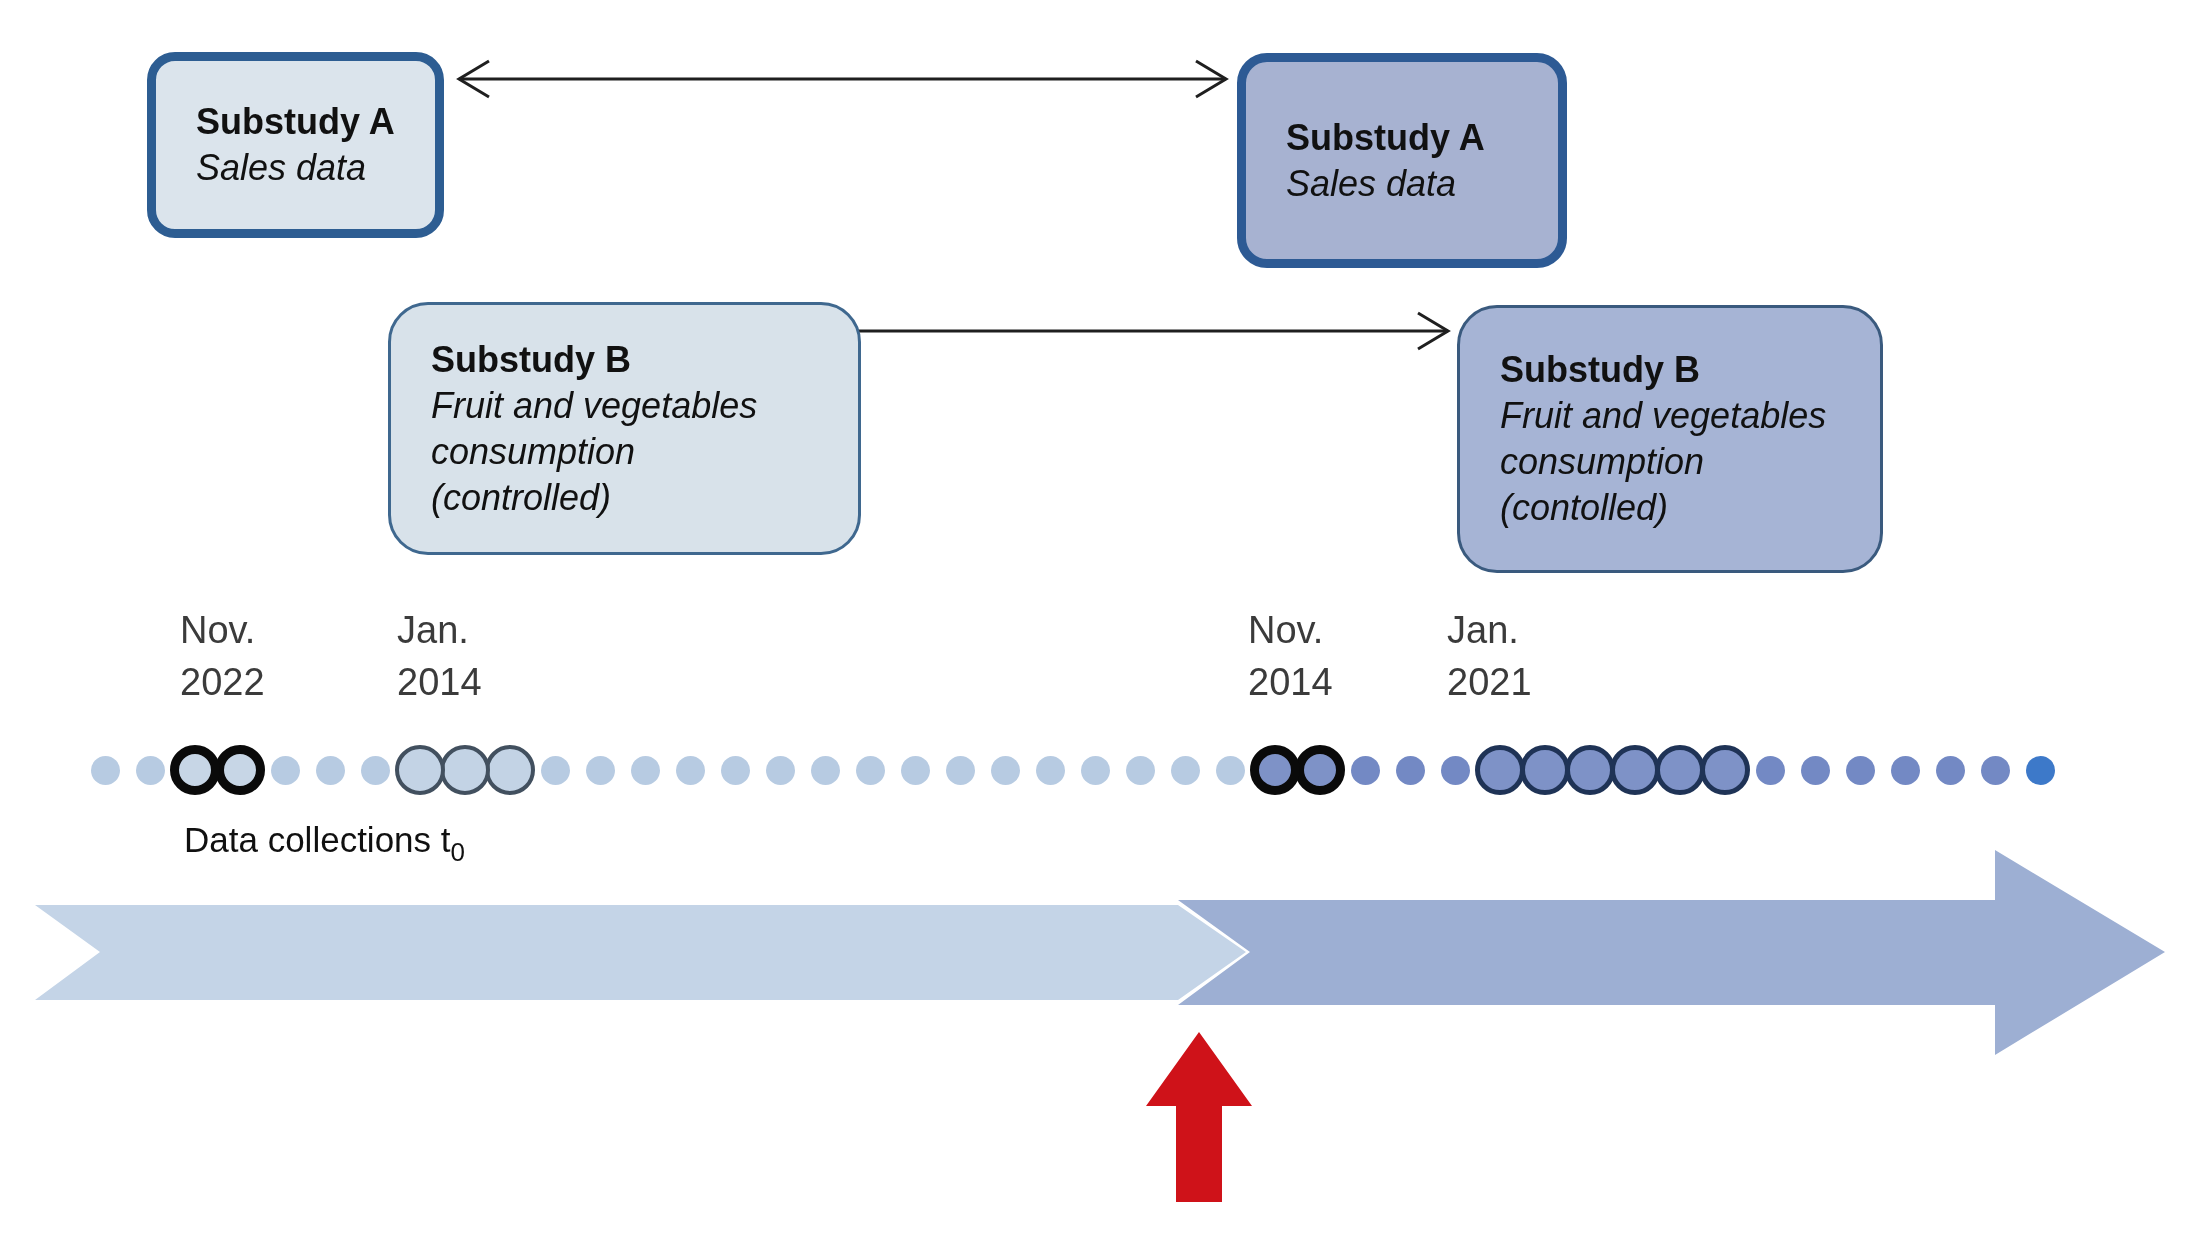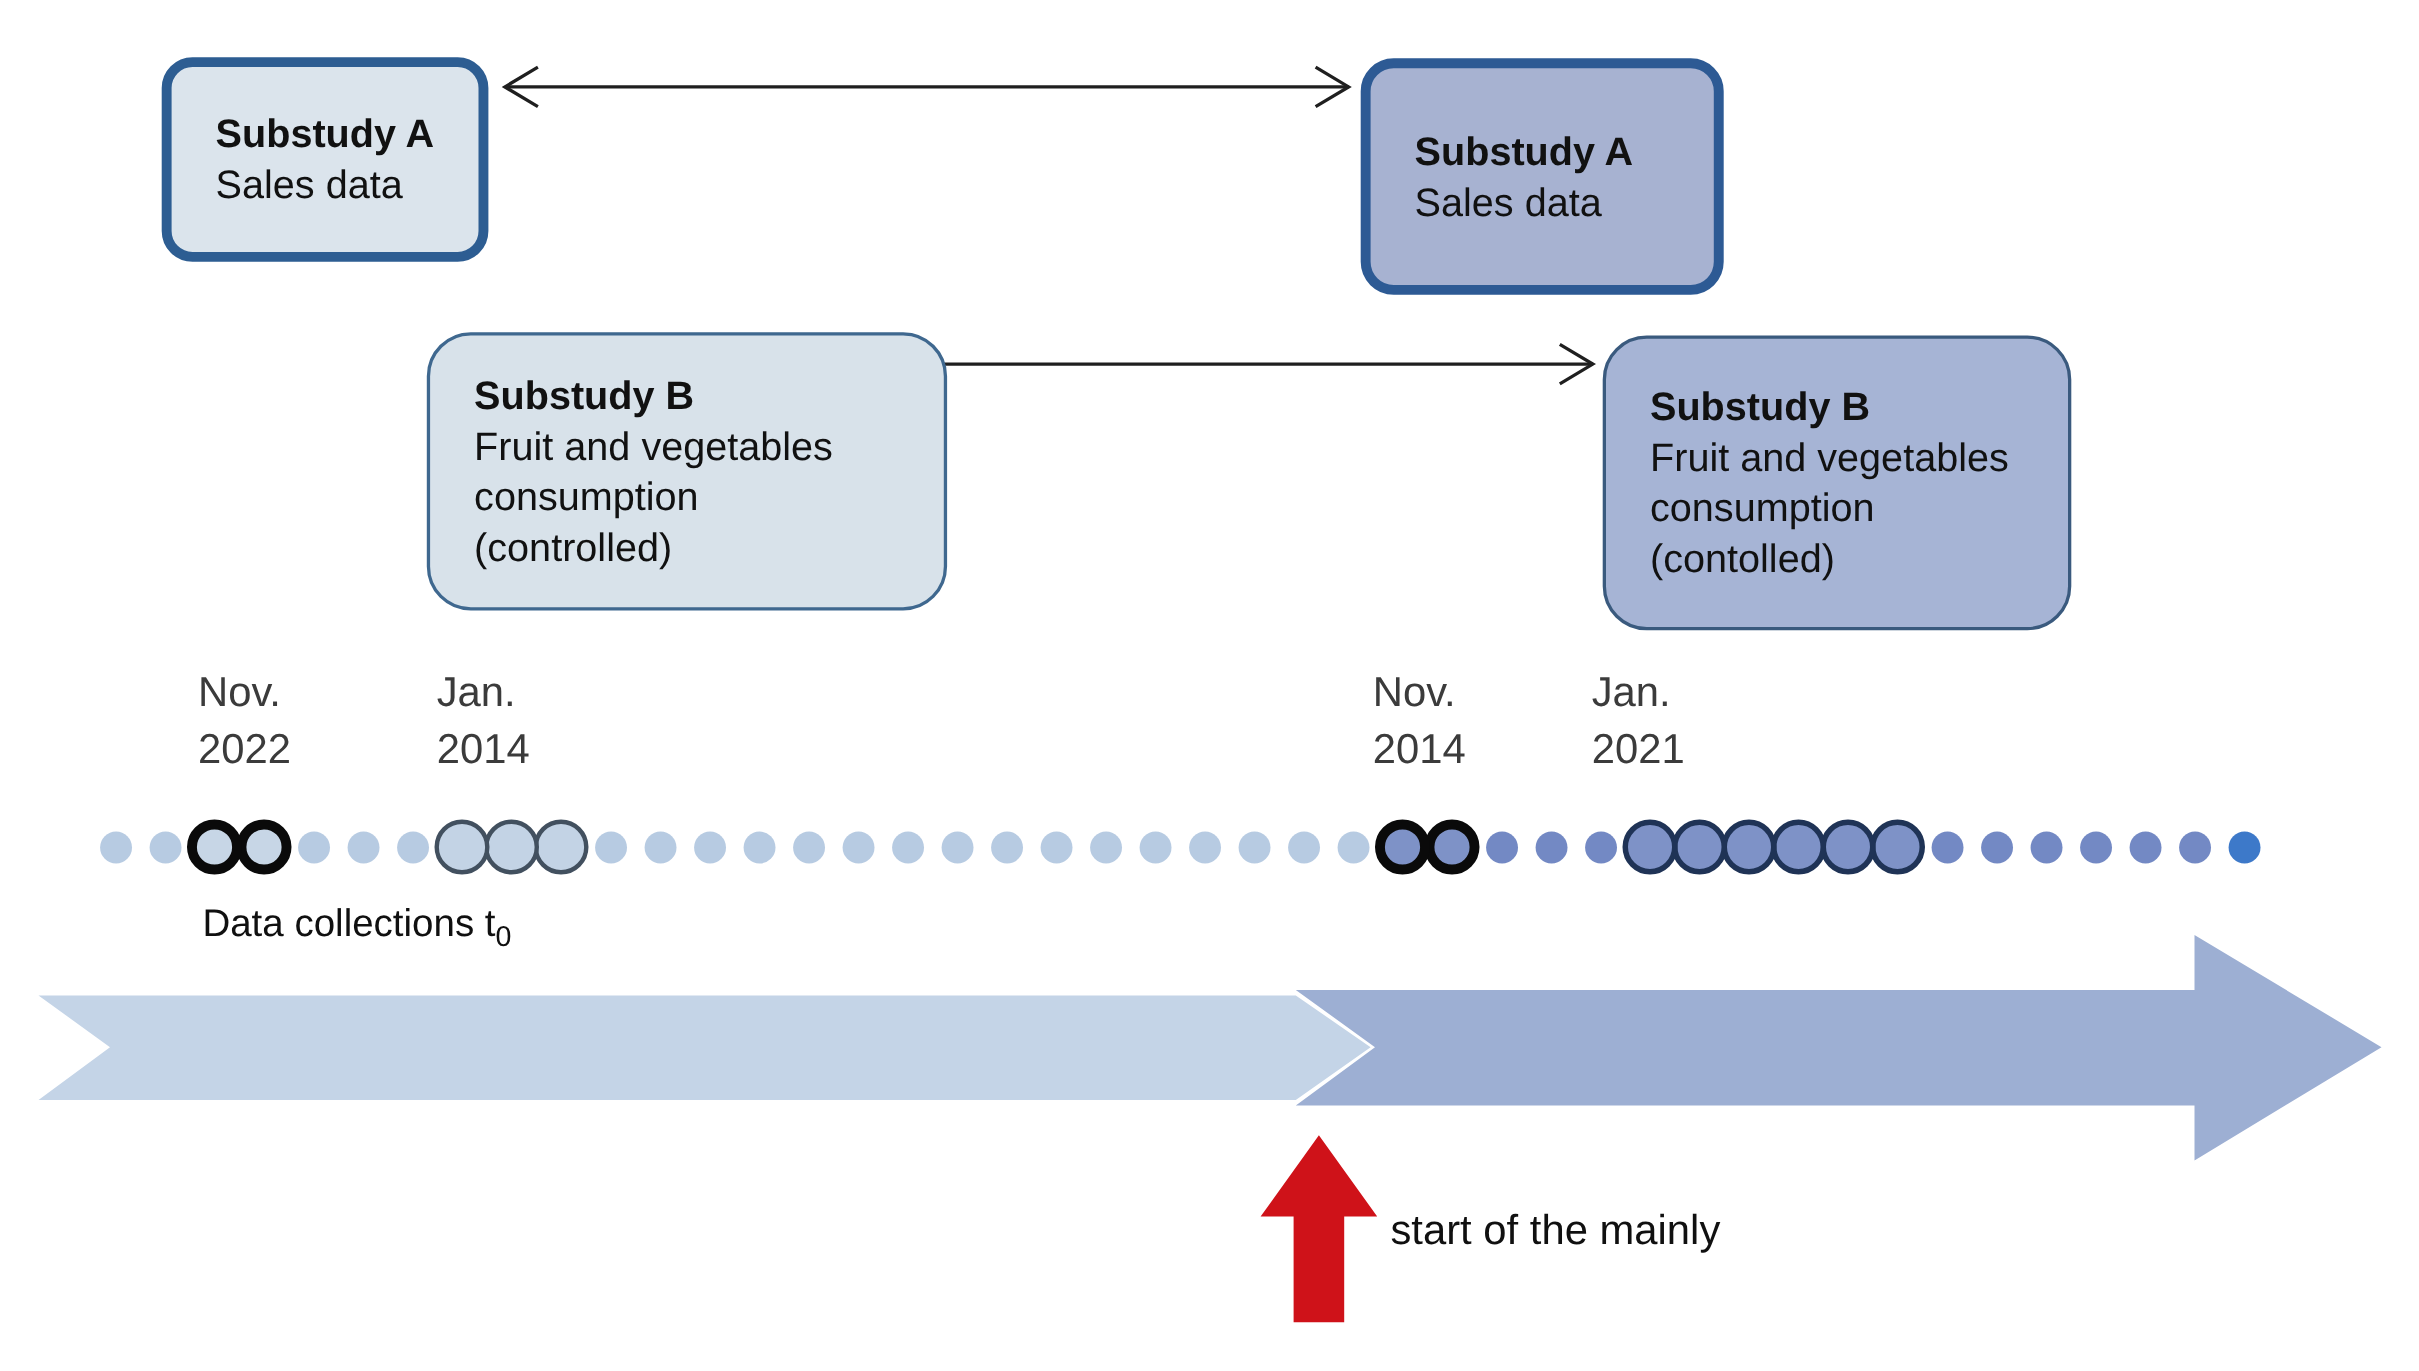--- a/index.html
+++ b/index.html
@@ -6,21 +6,21 @@
   .canvas{
     position:relative;width:2199px;height:1246px;background:#ffffff;overflow:hidden;
     font-family:"Liberation Sans", sans-serif;color:#111;border-radius:25px;
   }
   .overlay{position:absolute;left:0;top:0;z-index:1;}
   .box{
     position:absolute;z-index:3;display:flex;flex-direction:column;justify-content:center;
     box-sizing:border-box;padding-left:40px;padding-right:10px;
   }
   .box-title{font-weight:bold;font-size:36px;line-height:46px;}
-  .box-body{font-size:36px;line-height:46px;white-space:pre-line;}
+  .box-body{font-size:36px;line-height:46px;white-space:pre-line;font-style:italic;}
   .box.a-t0{left:147px;top:52px;width:297px;height:186px;background:#dbe4ec;border:9px solid #2d5d92;border-radius:28px;}
   .box.a-t1{left:1237px;top:53px;width:330px;height:215px;background:#a7b2d1;border:9px solid #2d5a94;border-radius:30px;}
   .box.b-t0{left:388px;top:302px;width:473px;height:253px;background:#d8e2ea;border:3px solid #3f688f;border-radius:40px;}
   .box.b-t1{left:1457px;top:305px;width:426px;height:268px;background:#a6b4d5;border:3px solid #3a5a7e;border-radius:40px;}
   .date-label{position:absolute;z-index:3;top:604px;font-size:38px;line-height:52px;color:#3b3b3b;}
   .date-label.d0{left:180px;}
   .date-label.d1{left:397px;}
   .date-label.d2{left:1248px;}
   .date-label.d3{left:1447px;}
   .dots{position:absolute;left:0;top:0;width:2199px;height:1246px;z-index:2;}
@@ -141,15 +141,14 @@
       <div class="dot" style="height: 29px; width: 29px; left: 1890.5px; top: 755.5px; background: rgb(115, 137, 196); z-index: 1;"></div>
       <div class="dot" style="height: 29px; width: 29px; left: 1935.5px; top: 755.5px; background: rgb(115, 137, 196); z-index: 1;"></div>
       <div class="dot" style="height: 29px; width: 29px; left: 1980.5px; top: 755.5px; background: rgb(115, 137, 196); z-index: 1;"></div>
       <div class="dot" style="height: 29px; width: 29px; left: 2025.5px; top: 755.5px; background: rgb(61, 121, 201); z-index: 1;"></div>
     </div>
 
   <div class="collections c0">
     <span>Data collections t</span><span class="tsub">0</span>
   </div>
 
-  <div class="note-line line1">start of the mainly</div>
 
 </div>
 
 </body></html>

